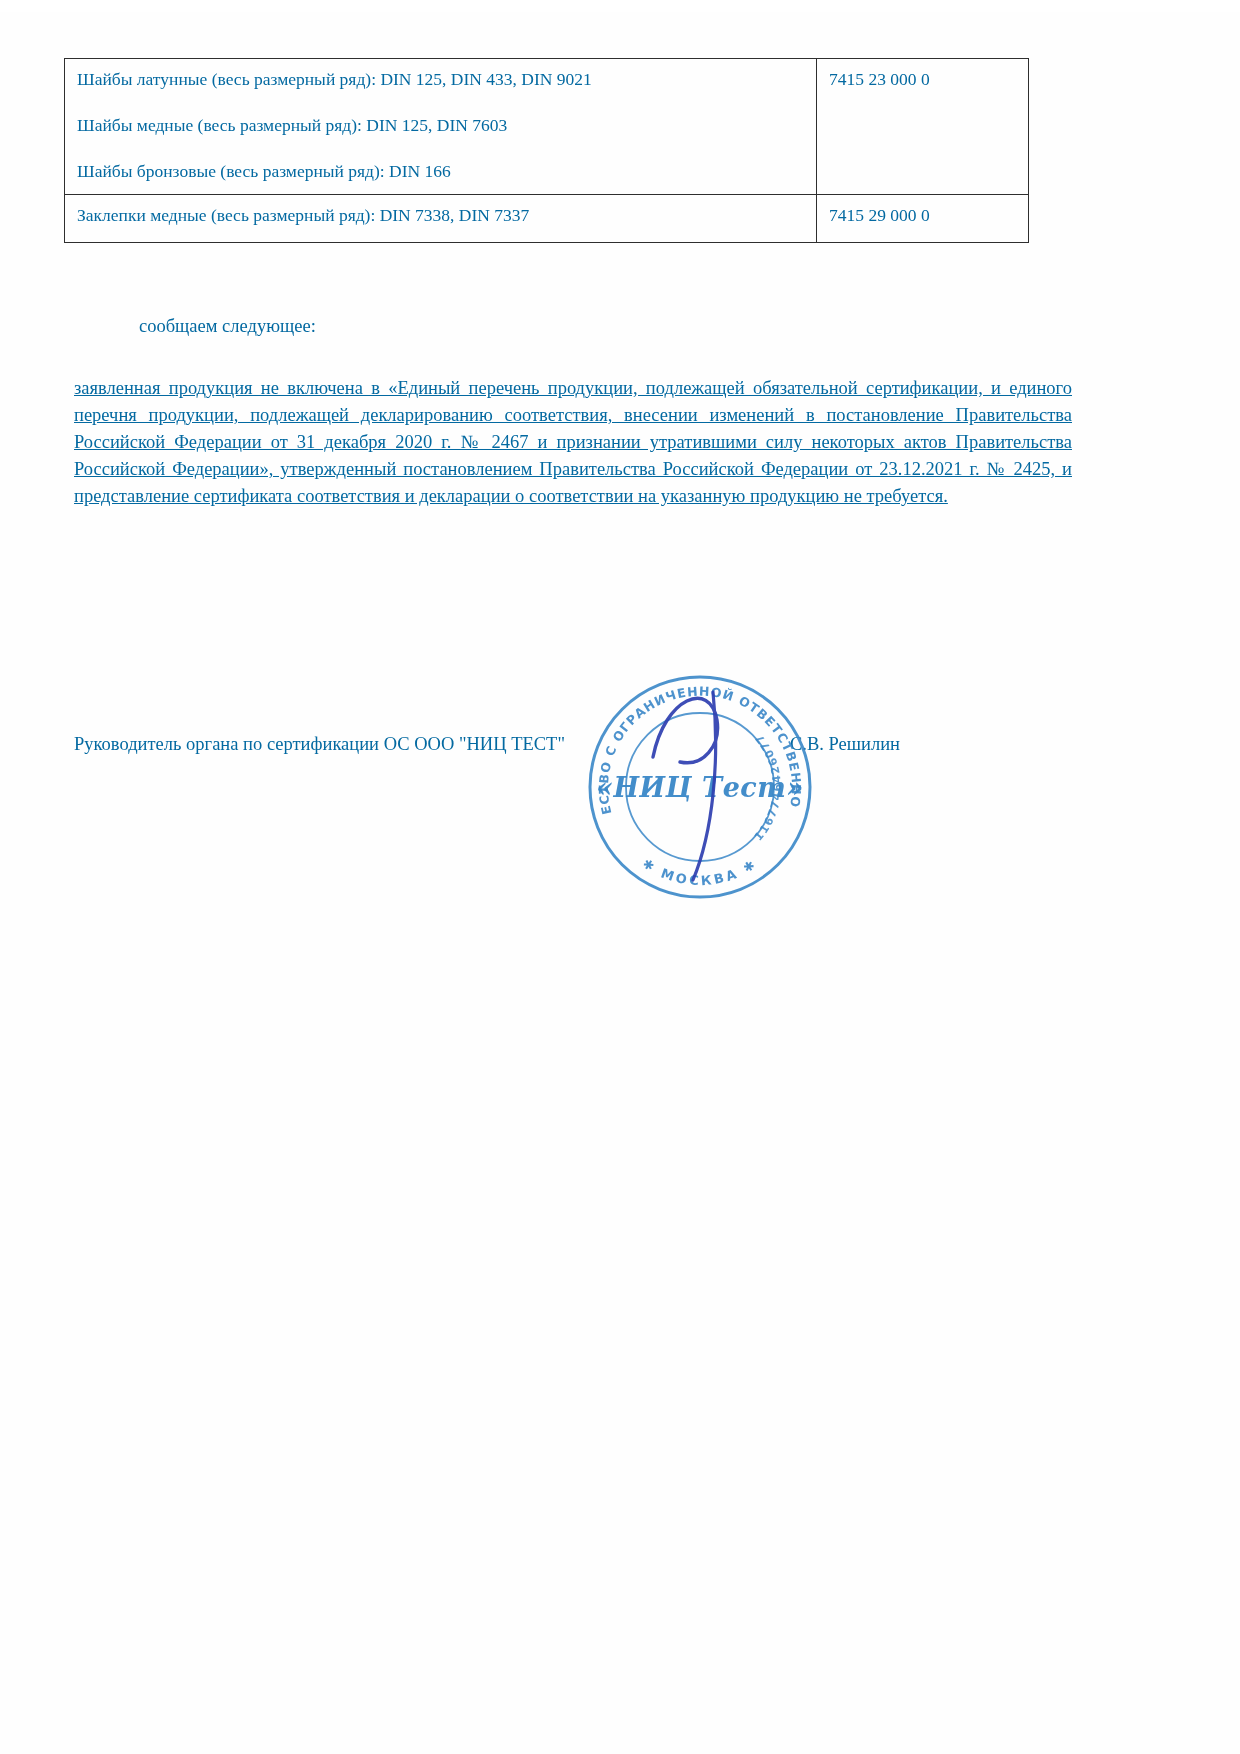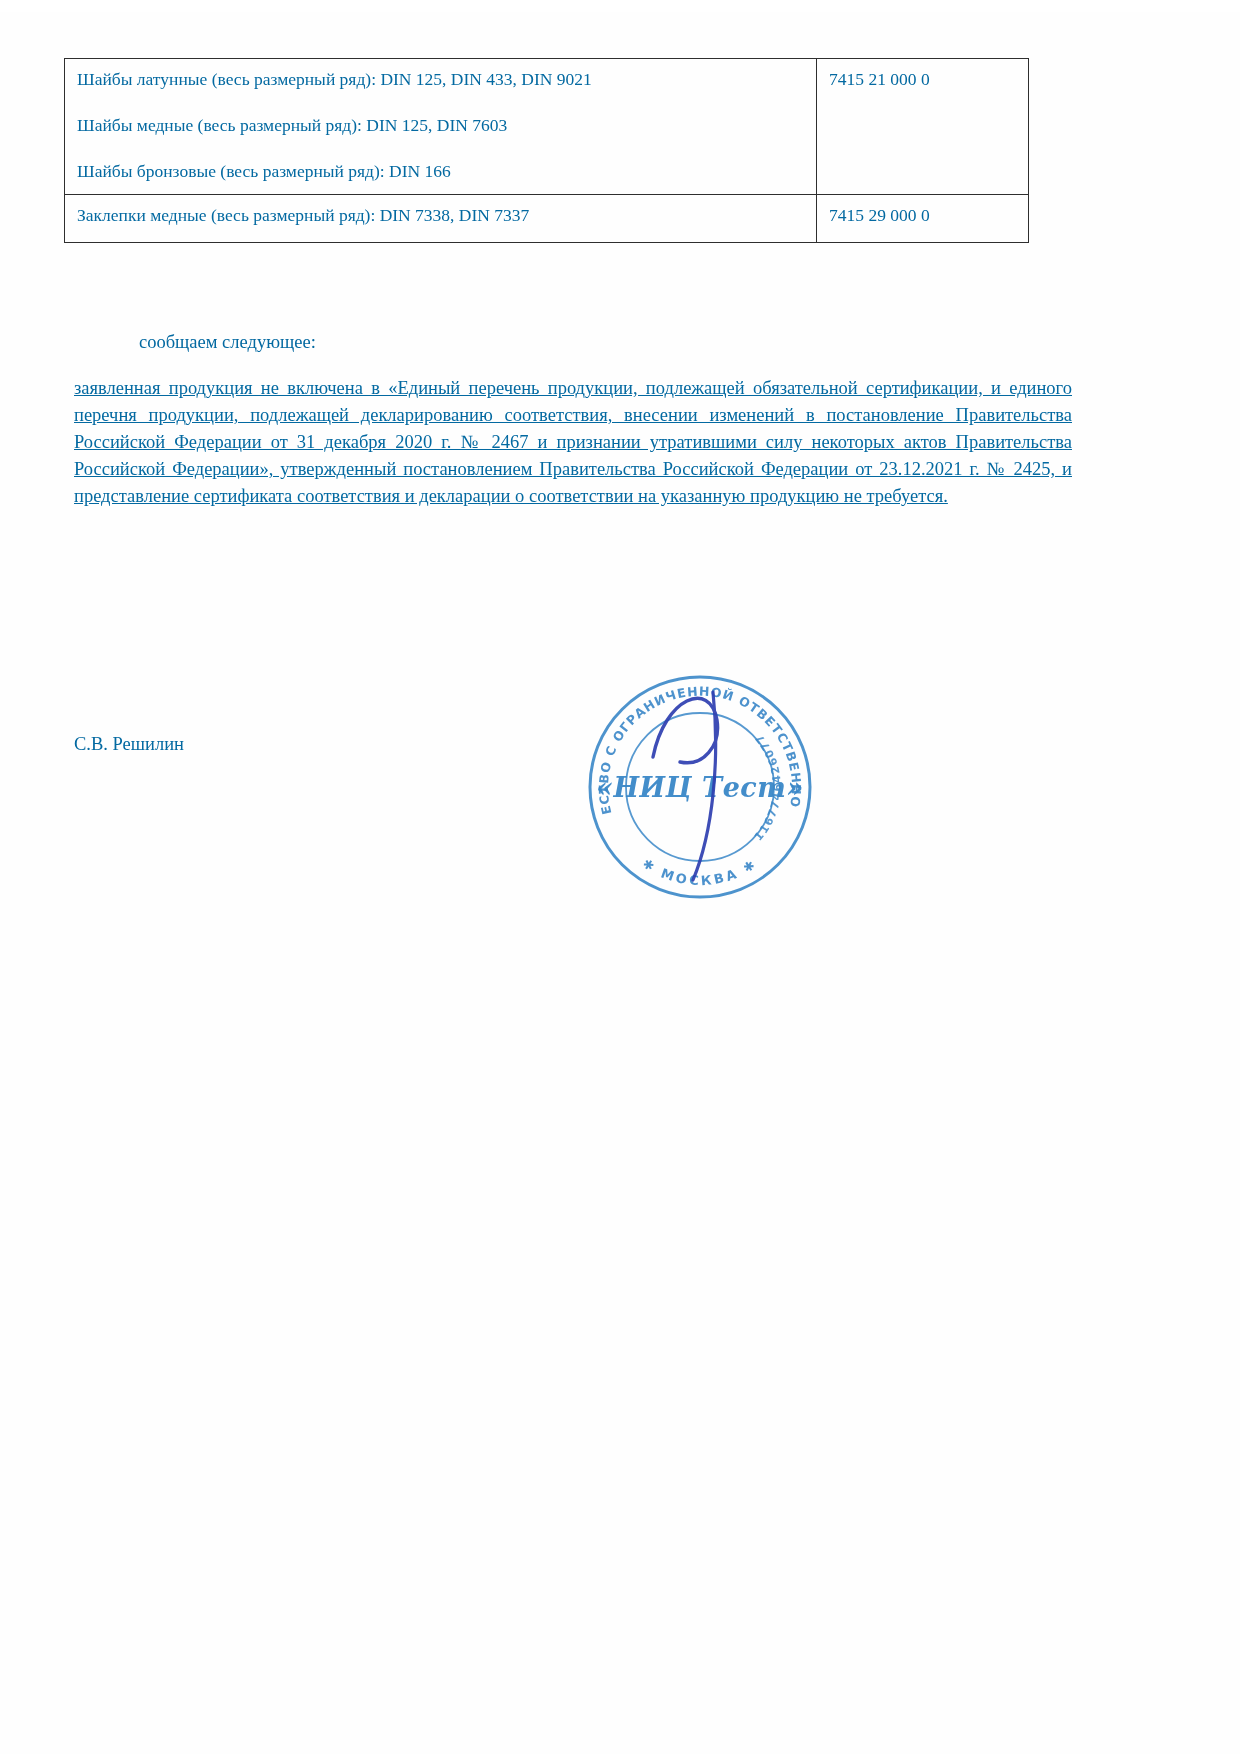--- a/index.html
+++ b/index.html
@@ -32,21 +32,21 @@
   }
   .doc-table td.code-cell { width:212px; }
   .cell-lines p { margin:0 0 24px 0; }
   .cell-lines p:last-child { margin-bottom:4px; }
   .row-short td { padding-bottom:12px; }
 
   
   .intro {
     position:absolute;
     left:139px;
-    top:320px;
+    top:304px;
     font-size:18.5px;
   }
   .para {
     position:absolute;
     left:74px;
     width:998px;
     font-size:18.5px;
     line-height:27px;
     text-align:justify;
     text-align-last:left;
@@ -107,36 +107,37 @@
 <div class="page">
 
   <table class="doc-table">
     <tbody>
       <tr>
         <td class="cell-lines">
           <p>Шайбы латунные (весь размерный ряд): DIN 125, DIN 433, DIN 9021</p>
           <p>Шайбы медные (весь размерный ряд): DIN 125, DIN 7603</p>
           <p>Шайбы бронзовые (весь размерный ряд): DIN 166</p>
         </td>
-        <td class="code-cell">7415 21 000 0</td>
+        <td class="code-cell">7415 23 000 0</td>
       </tr>
       <tr class="row-short">
         <td class="cell-lines">
           <p>Заклепки медные (весь размерный ряд): DIN 7338, DIN 7337</p>
         </td>
         <td class="code-cell">7415 29 000 0</td>
       </tr>
     </tbody>
   </table>
 
   <div class="intro">сообщаем следующее:</div>
 
   <p class="para para-1">заявленная продукция не включена в «Единый перечень продукции, подлежащей обязательной сертификации, и единого перечня продукции, подлежащей декларированию соответствия, внесении изменений в постановление Правительства Российской Федерации от 31 декабря 2020 г. № 2467 и признании утратившими силу некоторых актов Правительства Российской Федерации», утвержденный постановлением Правительства Российской Федерации от 23.12.2021 г. № 2425, и представление сертификата соответствия и декларации о соответствии на указанную продукцию не требуется.</p>
 
   <div class="sig-row">
+    <span>Руководитель органа по сертификации ОС ООО "НИЦ ТЕСТ"</span>
     <span>С.В. Решилин</span>
   </div>
 
   <div class="stamp-wrap">
     <svg width="274" height="274" viewBox="0 0 274 274">
       <defs>
         <path id="arc-top" d="M 48,161 A 92,92 0 1 1 226,161" fill="none"></path>
         <path id="arc-bottom" d="M 39,137 A 98,98 0 0 0 235,137" fill="none"></path>
         <path id="arc-right" d="M 183,203 A 80,80 0 0 0 183,71" fill="none"></path>
       </defs>

